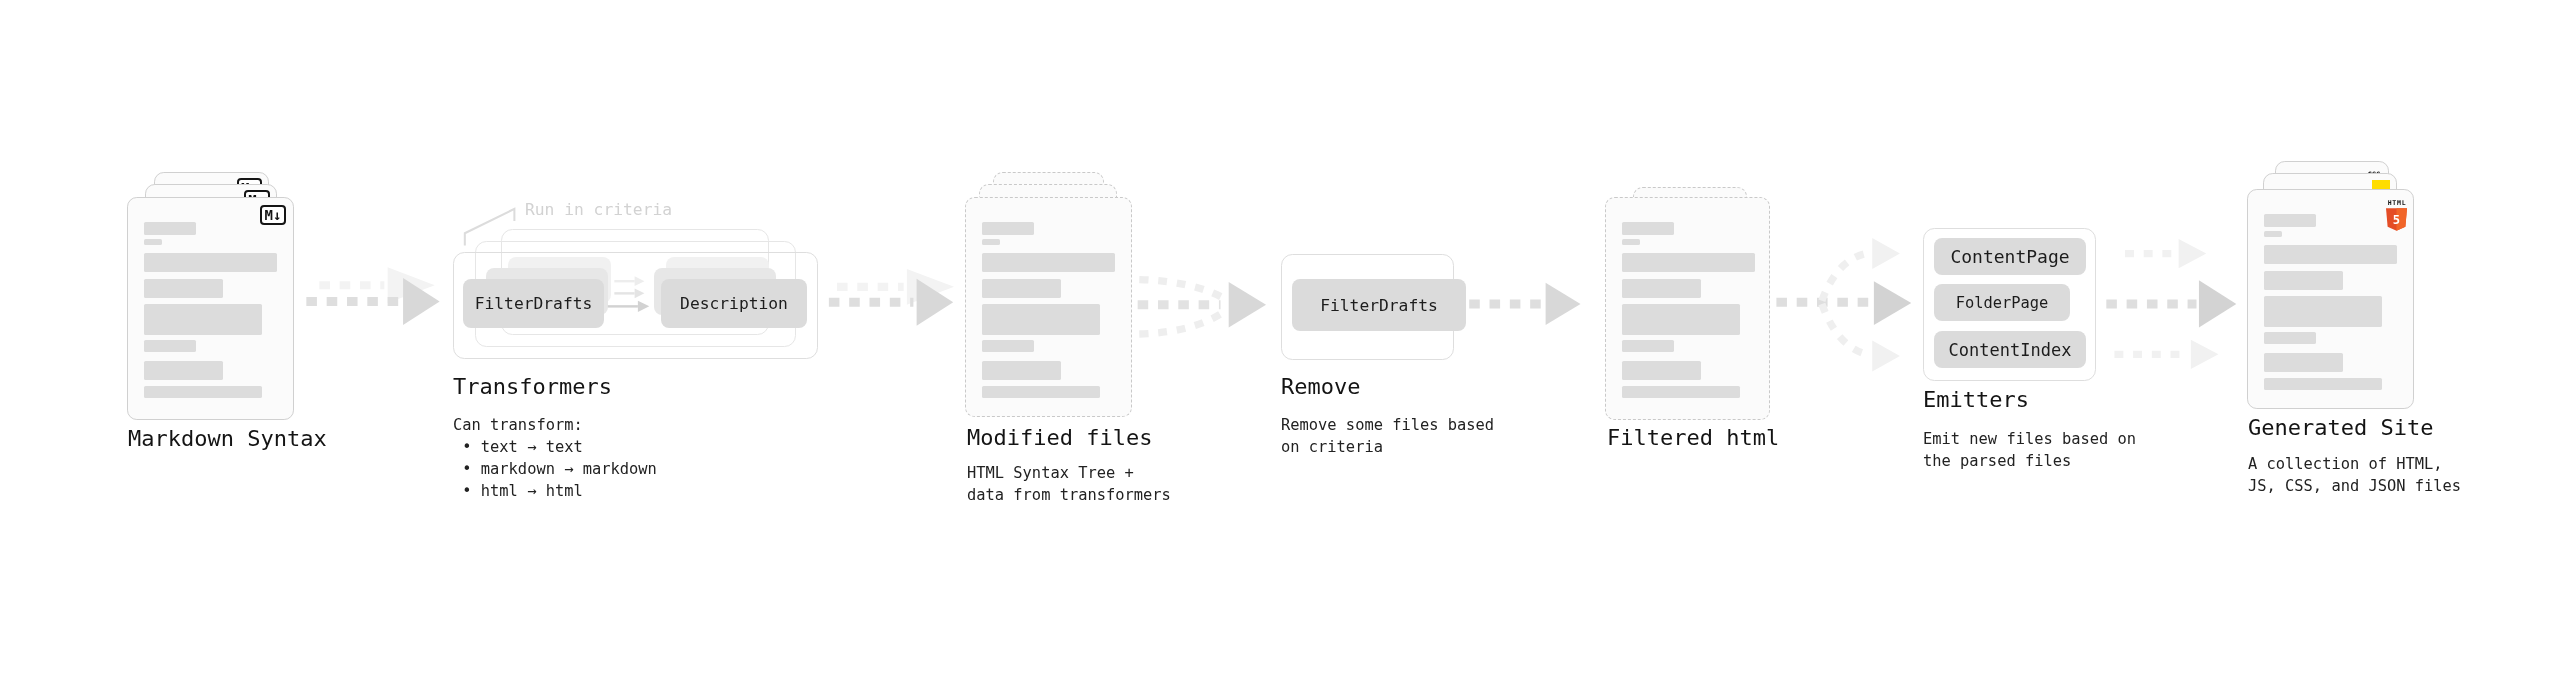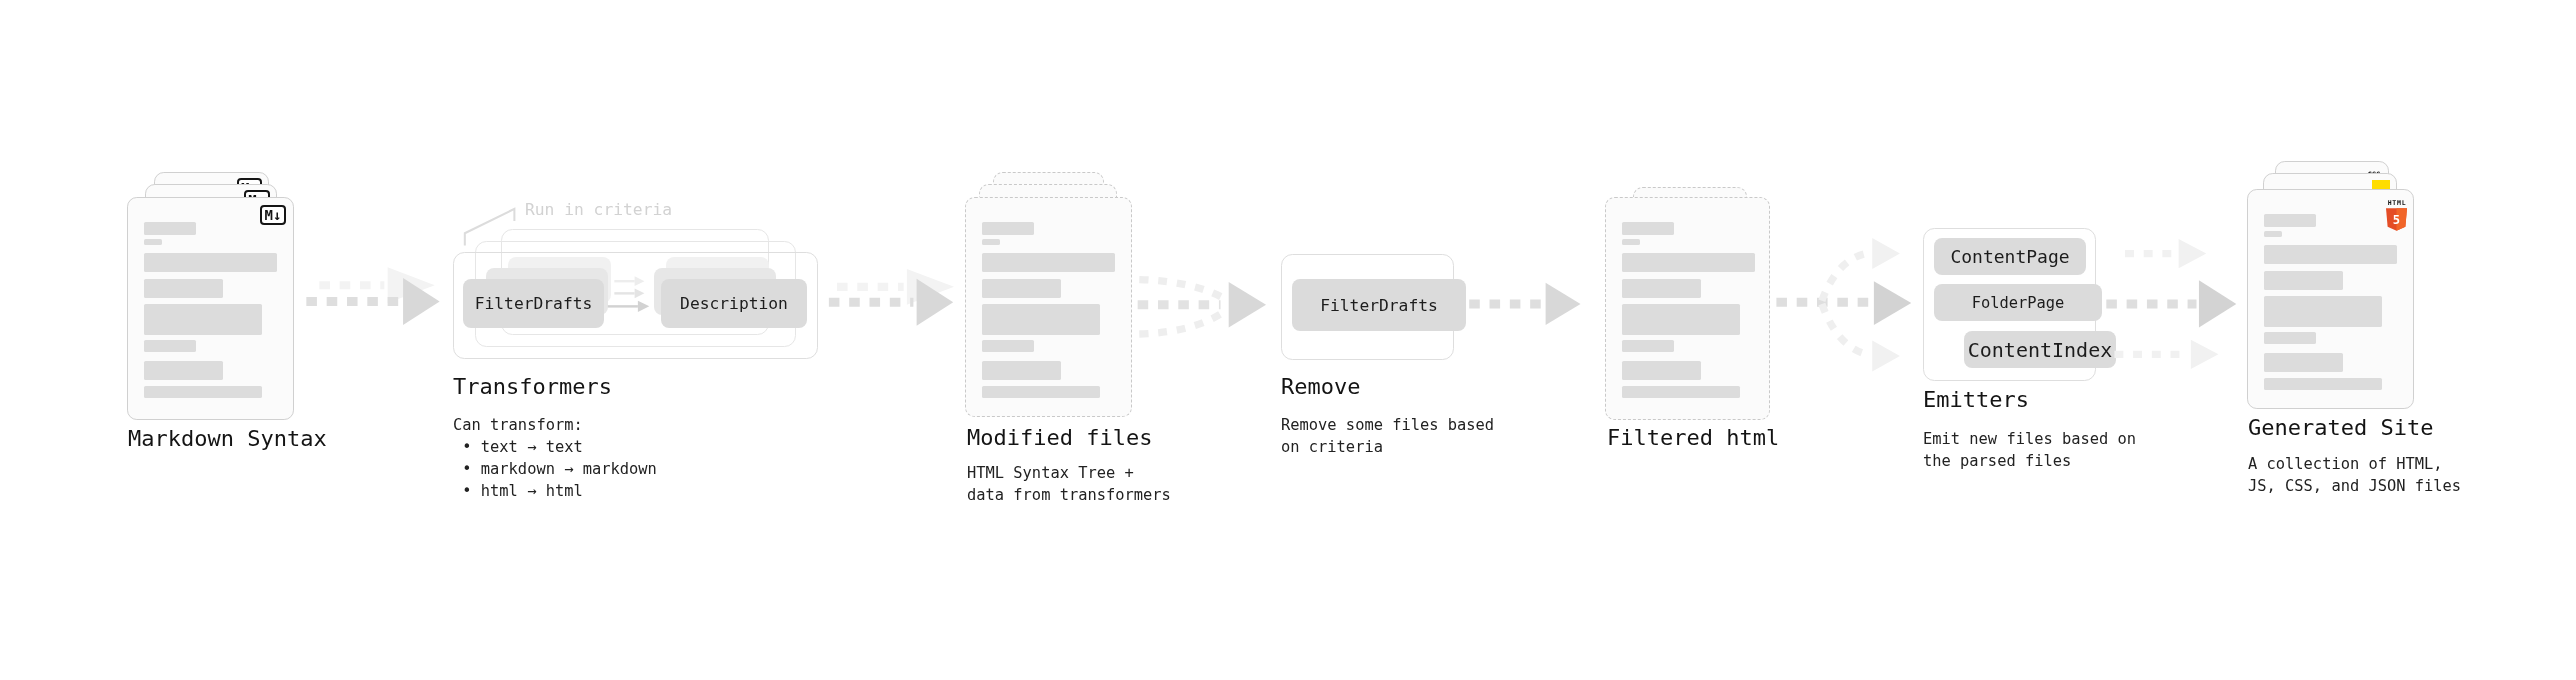--- a/index.html
+++ b/index.html
@@ -170,22 +170,22 @@
         <div class="bar" style="left: 16.3px; top: 142px; width: 52px; height: 12.2px;"></div>
         <div class="bar" style="left: 16.3px; top: 163px; width: 79px; height: 18.7px;"></div>
         <div class="bar" style="left: 16.3px; top: 188px; width: 118px; height: 12.2px;"></div>
       </div>
     <div class="heading" style="left:1607px;top:426px;">Filtered html</div>
   </div>
 
   <div>
     <div class="obox front" style="left:1923px;top:228px;width:173px;height:153px;"></div>
     <div class="gbox" style="left:1934px;top:238px;width:152px;height:37px;font-size:18px;">ContentPage</div>
-    <div class="gbox" style="left:1934px;top:284px;width:168px;height:37px;font-size:15.4px;">FolderPage</div>
-    <div class="gbox" style="left:1934px;top:331px;width:152px;height:37px;font-size:20px;margin-left:30px;">ContentIndex</div>
+    <div class="gbox" style="left:1934px;top:284px;width:136px;height:37px;font-size:15.4px;">FolderPage</div>
+    <div class="gbox" style="left:1934px;top:331px;width:152px;height:37px;font-size:17px;">ContentIndex</div>
     <div class="heading" style="left:1923px;top:388px;">Emitters</div>
     <div class="desc" style="left:1923px;top:428px;">Emit new files based on
 the parsed files</div>
   </div>
 
   <div>
     <div class="card" style="left:2275px;top:161px;width:114px;height:57px;">
       <span class="cssbadge">
         <span class="t">CSS</span>
         <span class="b" style="display:block;"></span>

